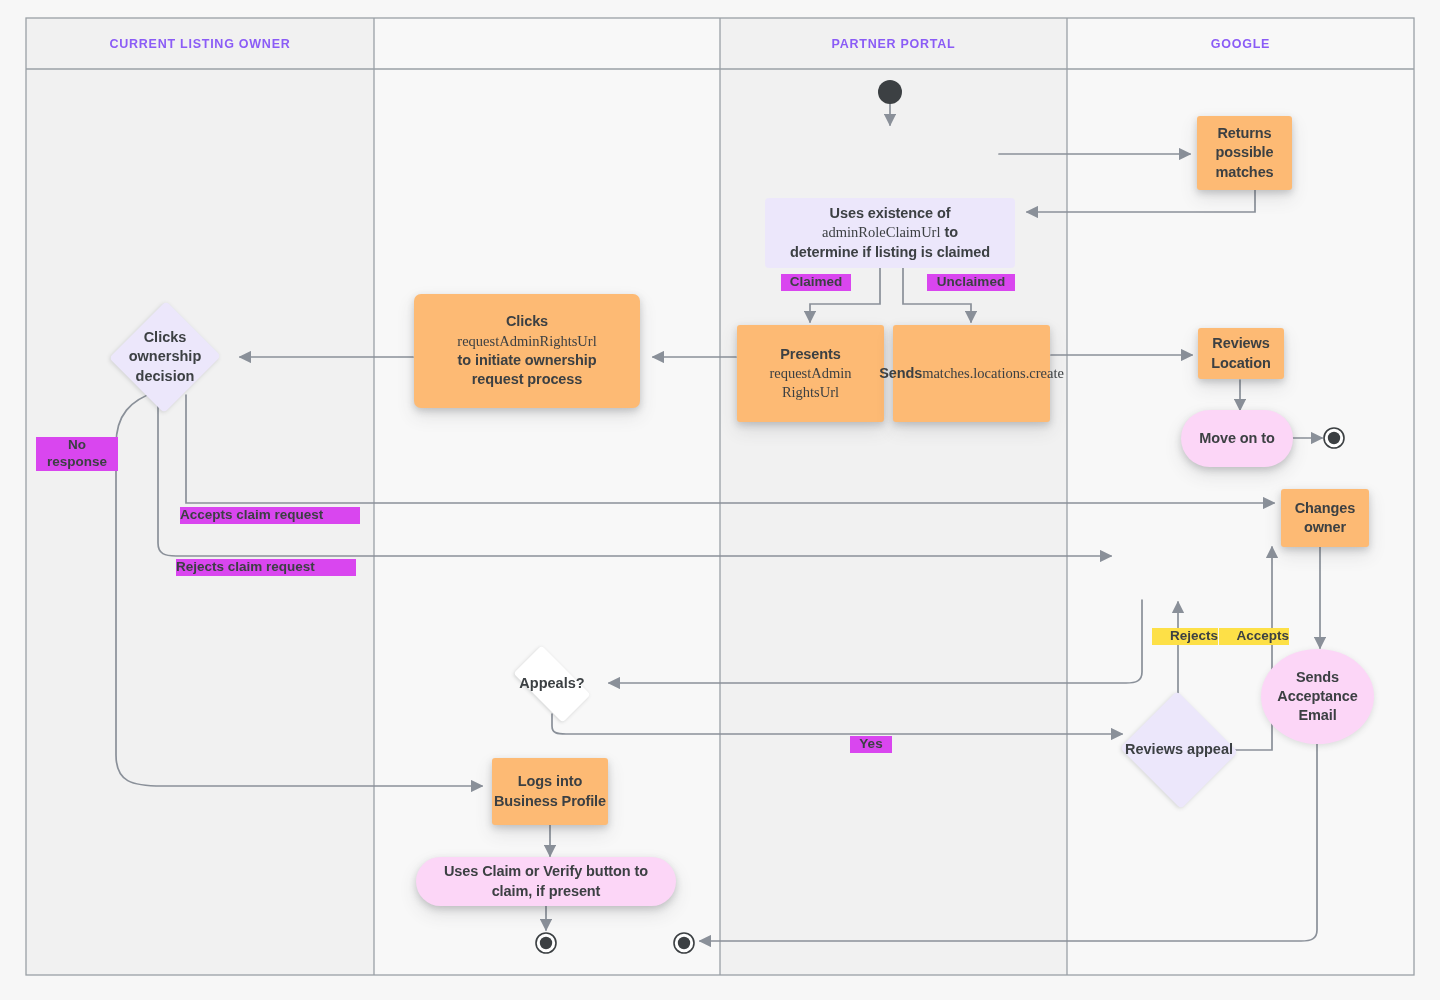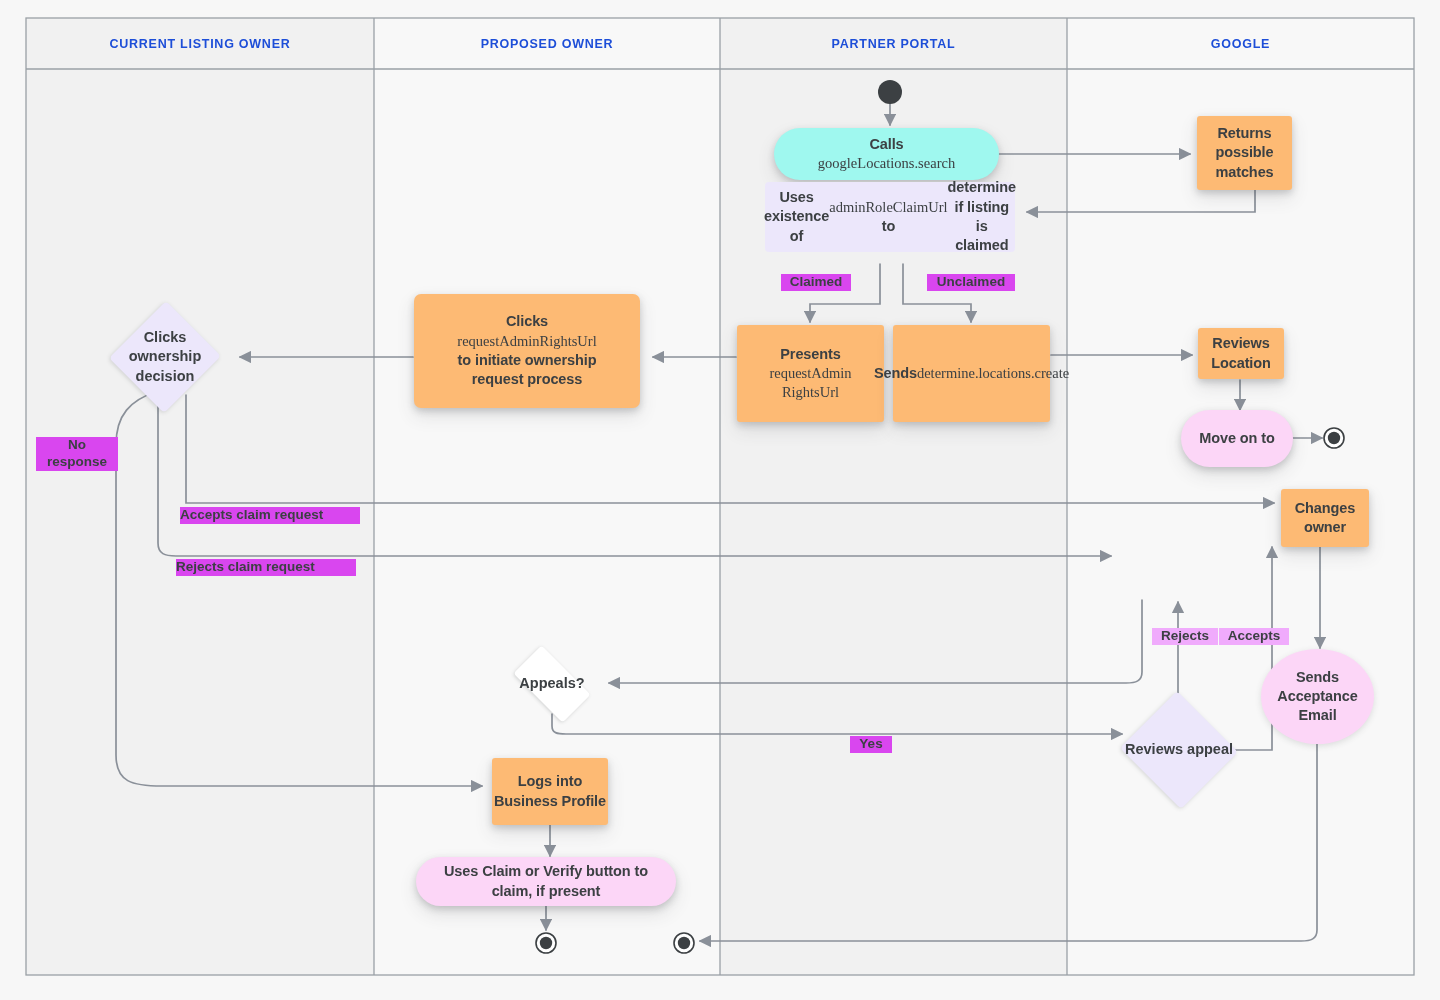--- a/index.html
+++ b/index.html
@@ -57,30 +57,30 @@
     transform:rotate(45deg) scale(0.707);
     border-radius:6px;
   }
   .diamond.lavd .dshape{background:#ece7fb;box-shadow:0 2px 6px rgba(60,64,67,0.18);}
   .diamond.whited .dshape{background:#ffffff;box-shadow:0 2px 6px rgba(60,64,67,0.20);}
   .diamond .dlabel{position:relative;z-index:2;padding:0 4px;}
   .lane-head{
     position:absolute;
     display:flex;align-items:center;justify-content:center;
     font-size:12.5px;font-weight:700;letter-spacing:0.75px;
-    color:#1d4ed8;
+    color:#8b5cf6;
   }
   .edge-label{
     position:absolute;
     font-size:13.5px;font-weight:700;color:#3c4043;
     text-align:center;line-height:1.25;
     white-space:pre-line;
   }
   .edge-label.bg{background:#d946ef;}
-  .edge-label.bgl{background:#f0abfc;}
+  .edge-label.bgl{background:#fde047;text-align:right;}
 </style>
 </head>
 <body>
 
 <div id="stage">
 
   <svg id="svg-layer" viewBox="0 0 1440 1000">
     <defs>
       <marker id="arrow" viewBox="0 0 10 10" refX="9" refY="5" markerWidth="7.5" markerHeight="7.5" orient="auto-start-reverse">
         <path d="M 0 0 L 10 5 L 0 10 z" fill="#8a9099"></path>
@@ -162,54 +162,47 @@
       <circle cx="546" cy="943" r="10" fill="#ffffff" stroke="#3c4043" stroke-width="1.6"></circle>
       <circle cx="546" cy="943" r="6.2" fill="#3c4043"></circle>
       <circle cx="684" cy="943" r="10" fill="#ffffff" stroke="#3c4043" stroke-width="1.6"></circle>
       <circle cx="684" cy="943" r="6.2" fill="#3c4043"></circle>
     </g>
   </svg>
 
   <div class="lane-head" style="left:26px;top:18px;width:348px;height:51px;">
     <span>CURRENT LISTING OWNER</span>
   </div>
-  <div class="lane-head" style="left:374px;top:18px;width:346px;height:51px;">
-    <span>PROPOSED OWNER</span>
-  </div>
   <div class="lane-head" style="left:720px;top:18px;width:347px;height:51px;">
     <span>PARTNER PORTAL</span>
   </div>
   <div class="lane-head" style="left:1067px;top:18px;width:347px;height:51px;">
     <span>GOOGLE</span>
   </div>
 
-  <div class="node pill cyan" style="left:774px;top:128px;width:225px;height:52px;flex-direction:column;">
-    <span>Calls</span>
-    <span class="mono">googleLocations.search</span>
-  </div>
 
   <div class="node rect" style="left:1197px;top:116px;width:95px;height:74px;">
     <span>Returns possible matches</span>
   </div>
 
-  <div class="node plain-lav" style="left:765px;top:182px;width:250px;height:70px;flex-direction:row;">
+  <div class="node plain-lav" style="left:765px;top:198px;width:250px;height:70px;flex-direction:column;">
     <span>Uses existence of</span>
     <span><span class="mono">adminRoleClaimUrl</span><span> to</span></span>
     <span>determine if listing is claimed</span>
   </div>
 
   <div class="node rect" style="left:737px;top:325px;width:147px;height:97px;flex-direction:column;">
     <span>Presents</span>
     <span class="mono">requestAdmin</span>
     <span class="mono">RightsUrl</span>
   </div>
 
   <div class="node rect" style="left:893px;top:325px;width:157px;height:97px;flex-direction:row;">
     <span>Sends</span>
-    <span class="mono">determine.locations</span>
+    <span class="mono">matches.locations</span>
     <span class="mono">.create</span>
   </div>
 
   <div class="node rect big" style="left:414px;top:294px;width:226px;height:114px;flex-direction:column;">
     <span>Clicks</span>
     <span class="mono">requestAdminRightsUrl</span>
     <span>to initiate ownership</span>
     <span>request process</span>
   </div>
 

